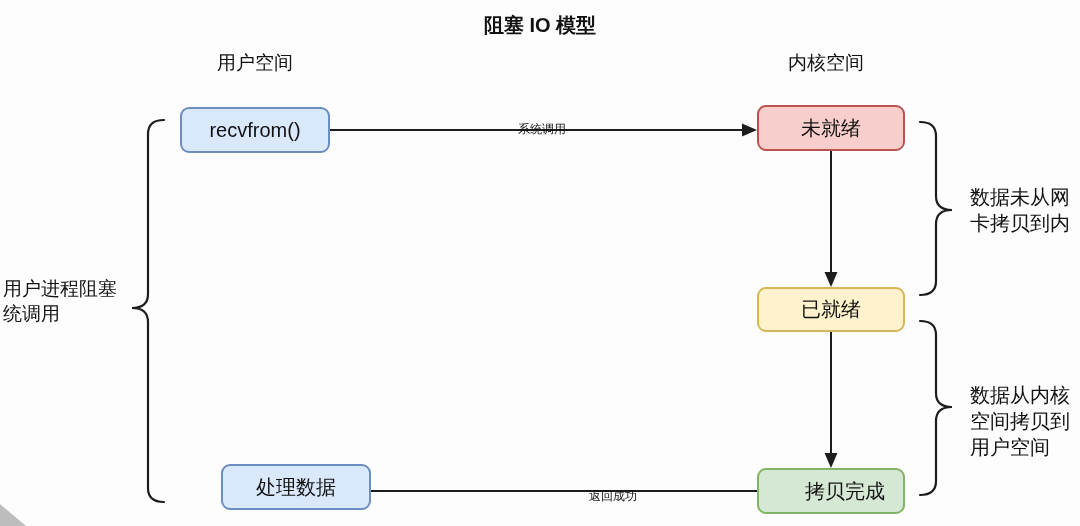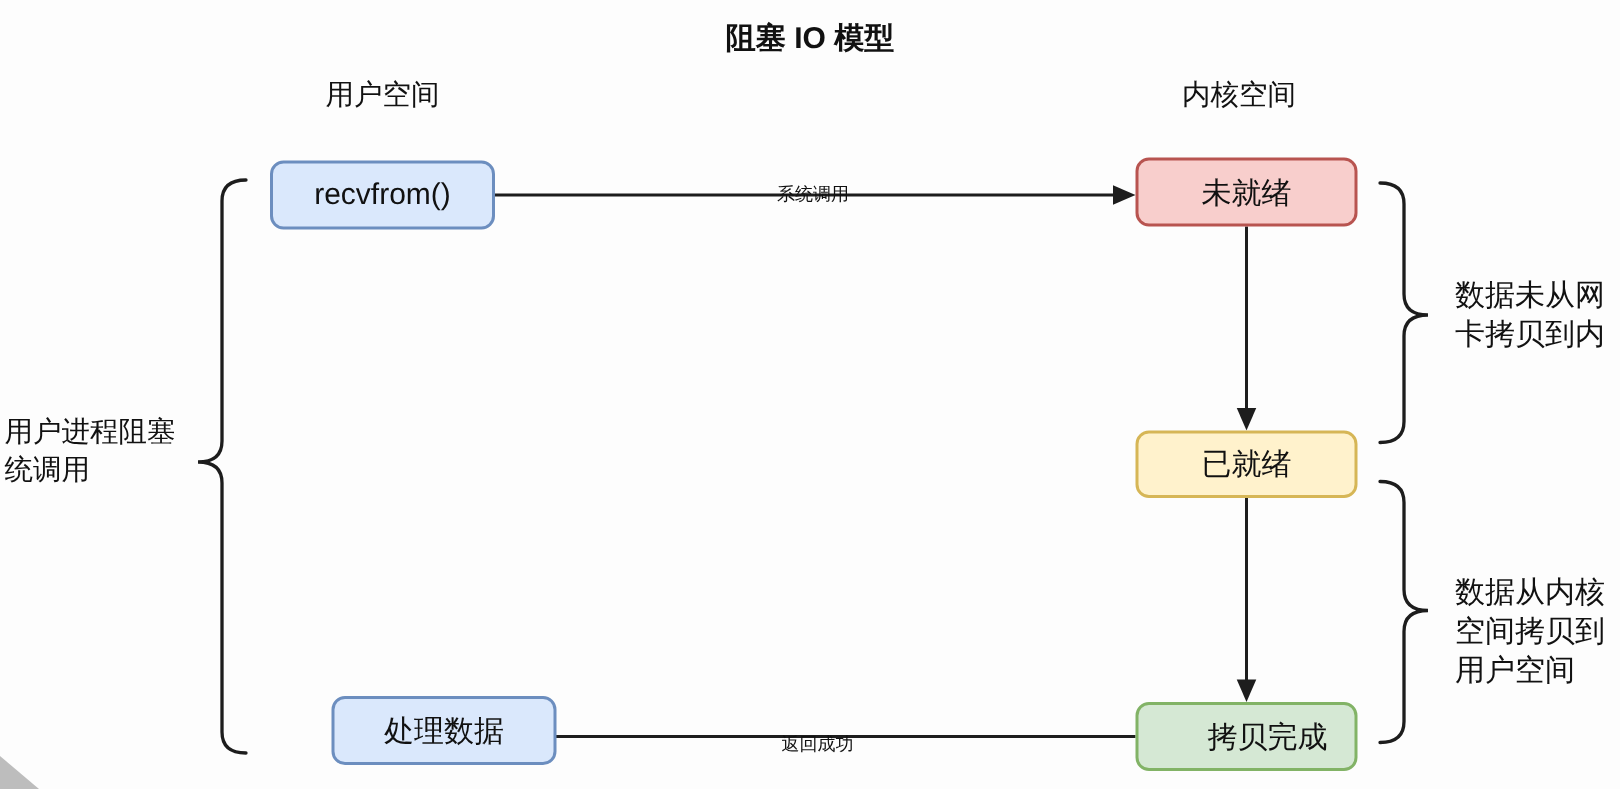--- a/index.html
+++ b/index.html
@@ -36,21 +36,21 @@
   .node.green  { background:var(--green-fill,#d5e8d4);  border-color:var(--green-stroke,#82b366);padding-left:28px; }
 
   .node.recvfrom     { left:180px; top:107px; width:150px; }
   .node.not-ready    { left:757px; top:105px; width:148px; }
   .node.ready        { left:757px; top:287px; width:148px; height:45px; }
   .node.copy-done    { left:757px; top:468px; width:148px; }
   .node.process-data { left:180px; top:464px; width:150px;margin-left:41px; }
 
   .edge-label { position:absolute; width:184px; text-align:center; font-size:12px;margin-top:38px; }
   .edge-label.syscall { left:450px; top:83px; }
-  .edge-label.return  { left:453px; top:450px; }
+  .edge-label.return  { left:453px; top:450px;text-align:right; }
 
   .note { position:absolute; font-size:19px; }
   .note .ln { white-space:nowrap; }
   .note.left-note { left:3px; top:276px; line-height:25px; }
   .note.right-note-1 { left:970px; top:184px; line-height:26px; font-size:20px; }
   .note.right-note-2 { left:970px; top:382px; line-height:26px; font-size:20px; }
 
   .corner-fold {
     position:absolute; left:0; bottom:0; width:26px; height:22px;
     background:#bdbdbd;

